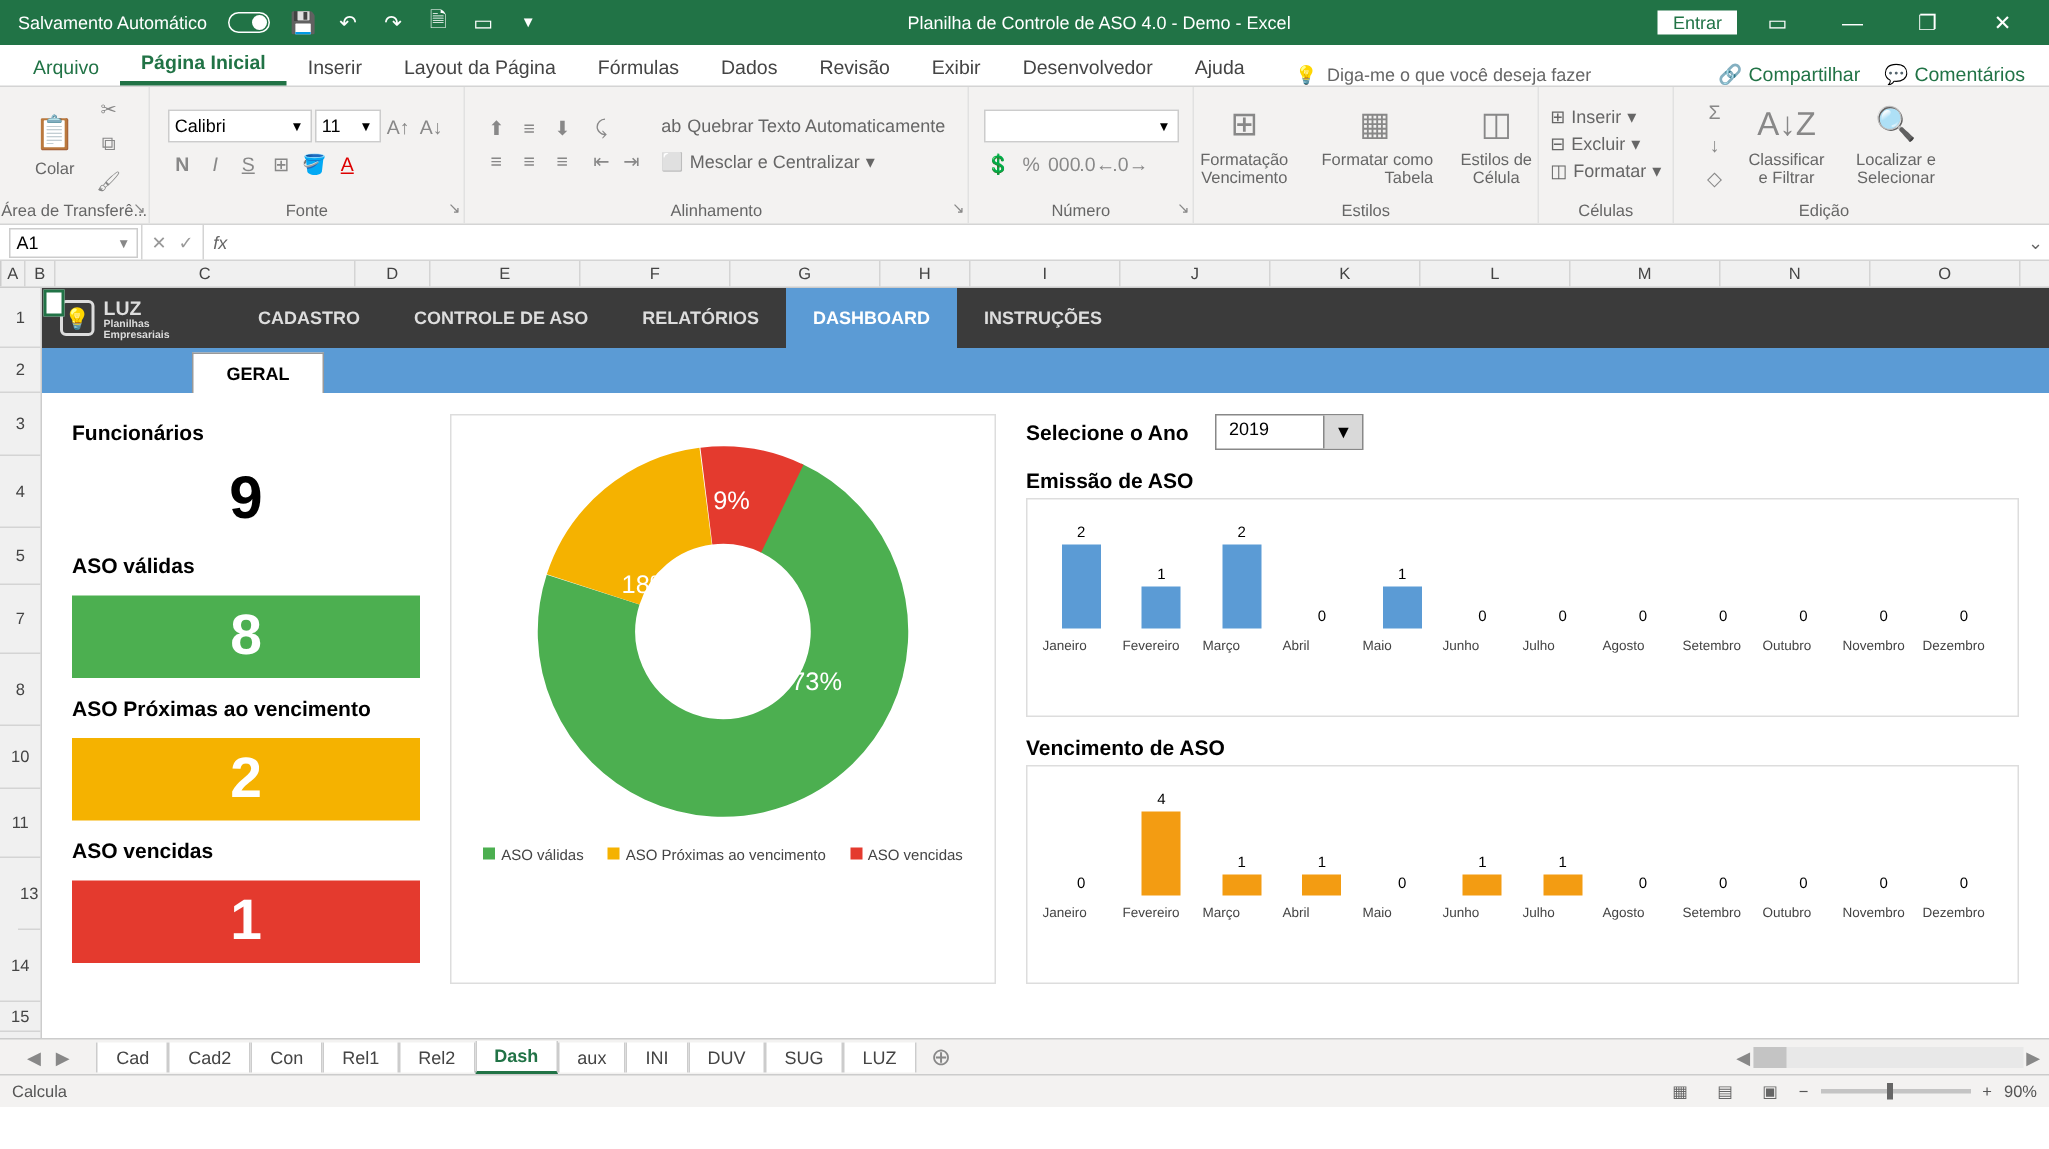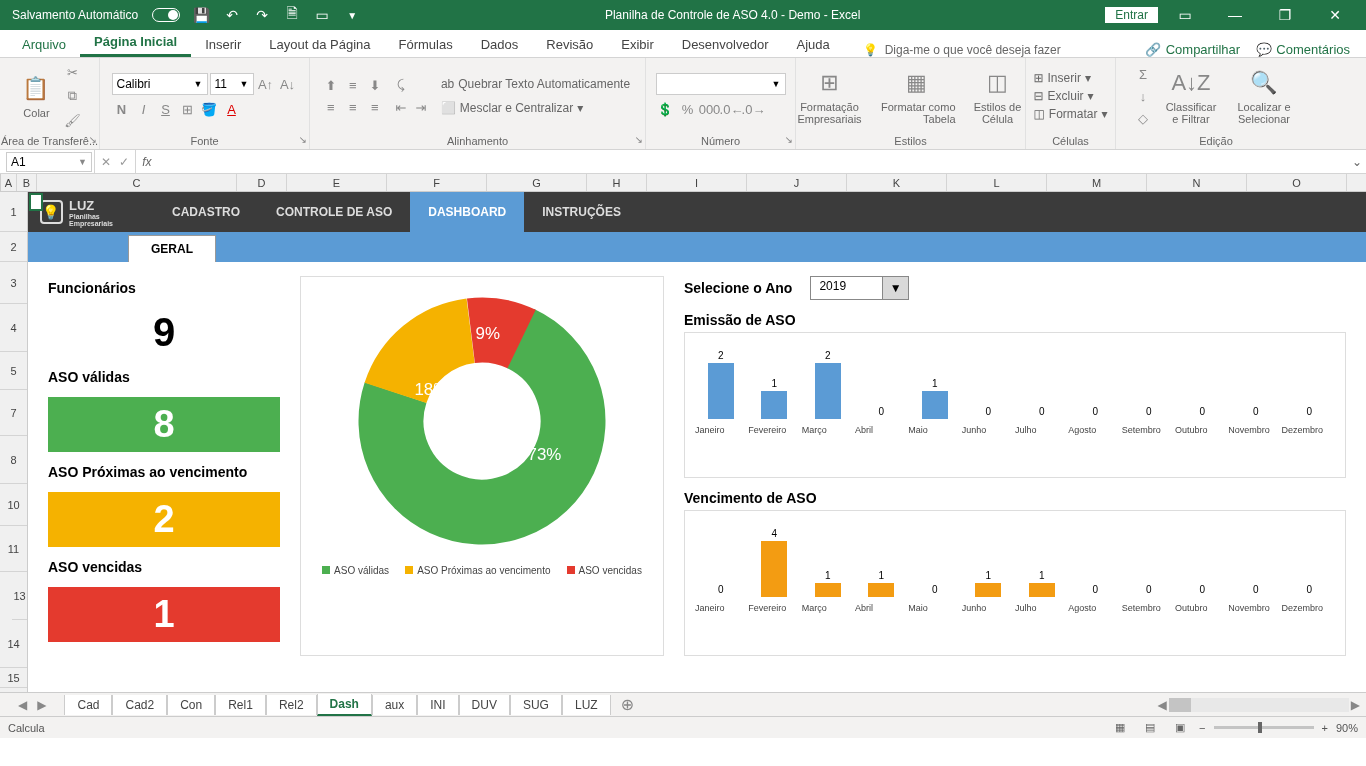--- a/index.html
+++ b/index.html
@@ -246,21 +246,21 @@
           <div class="sq">.0→</div>
         </div>
     </div>
     <div class="group-label">Número</div>
     <div class="corner">↘</div>
   </div>
   <div class="group" style="width:230px">
     <div class="group-body">
       <div class="big-btn">
           <div class="big-icon">⊞</div>
-          <span style="text-align:center;width:68px">Formatação Empresariais</span>
+          <span style="text-align:center;width:68px">Formatação Vencimento</span>
         </div>
       <div class="big-btn">
           <div class="big-icon">▦</div>
           <span style="text-align:right;width:78px">Formatar como Tabela</span>
         </div>
       <div class="big-btn">
           <div class="big-icon">◫</div>
           <span style="text-align:center;width:56px">Estilos de Célula</span>
         </div>
     </div>
@@ -351,20 +351,21 @@
     <div class="nav">
       <div class="logo">
         <div class="logo-icon">💡</div>
         <div>
             <div style="font-size:13px;font-weight:700">LUZ</div>
             <div style="font-size:7px">Planilhas Empresariais</div>
           </div>
       </div>
       <div class="nav-item">CADASTRO</div>
       <div class="nav-item">CONTROLE DE ASO</div>
+      <div class="nav-item">RELATÓRIOS</div>
       <div class="nav-item active">DASHBOARD</div>
       <div class="nav-item">INSTRUÇÕES</div>
     </div>
     <div class="subnav">
       <div class="subnav-tab">GERAL</div>
     </div>
 
     <div class="dash">
       <div class="left-col">
         <div class="kpi-label">Funcionários</div>

